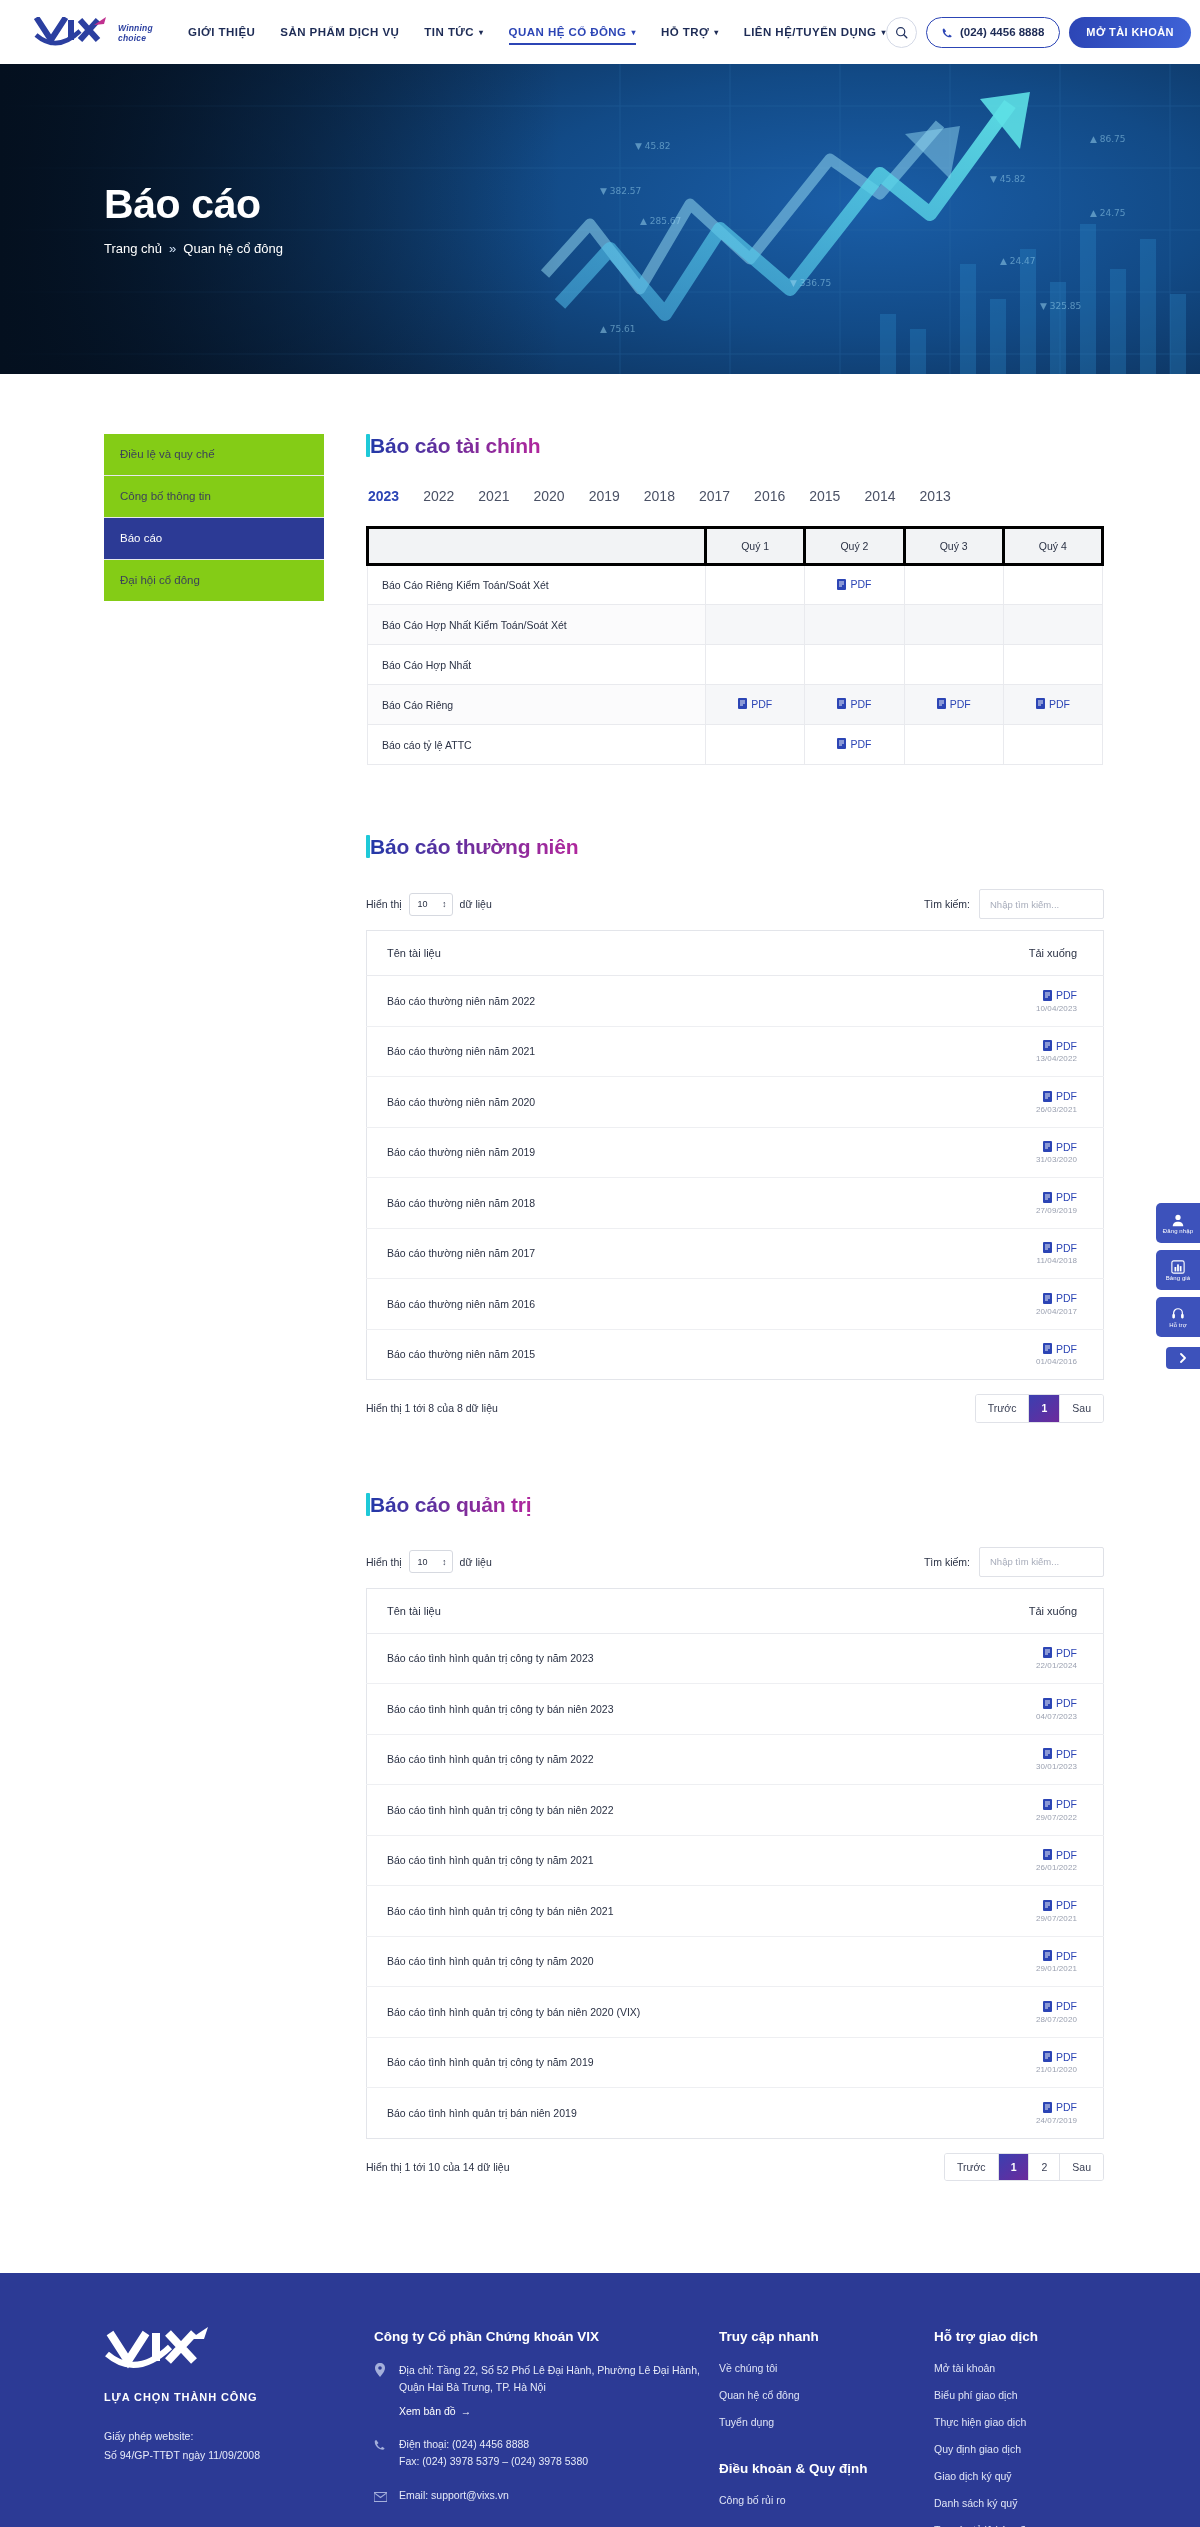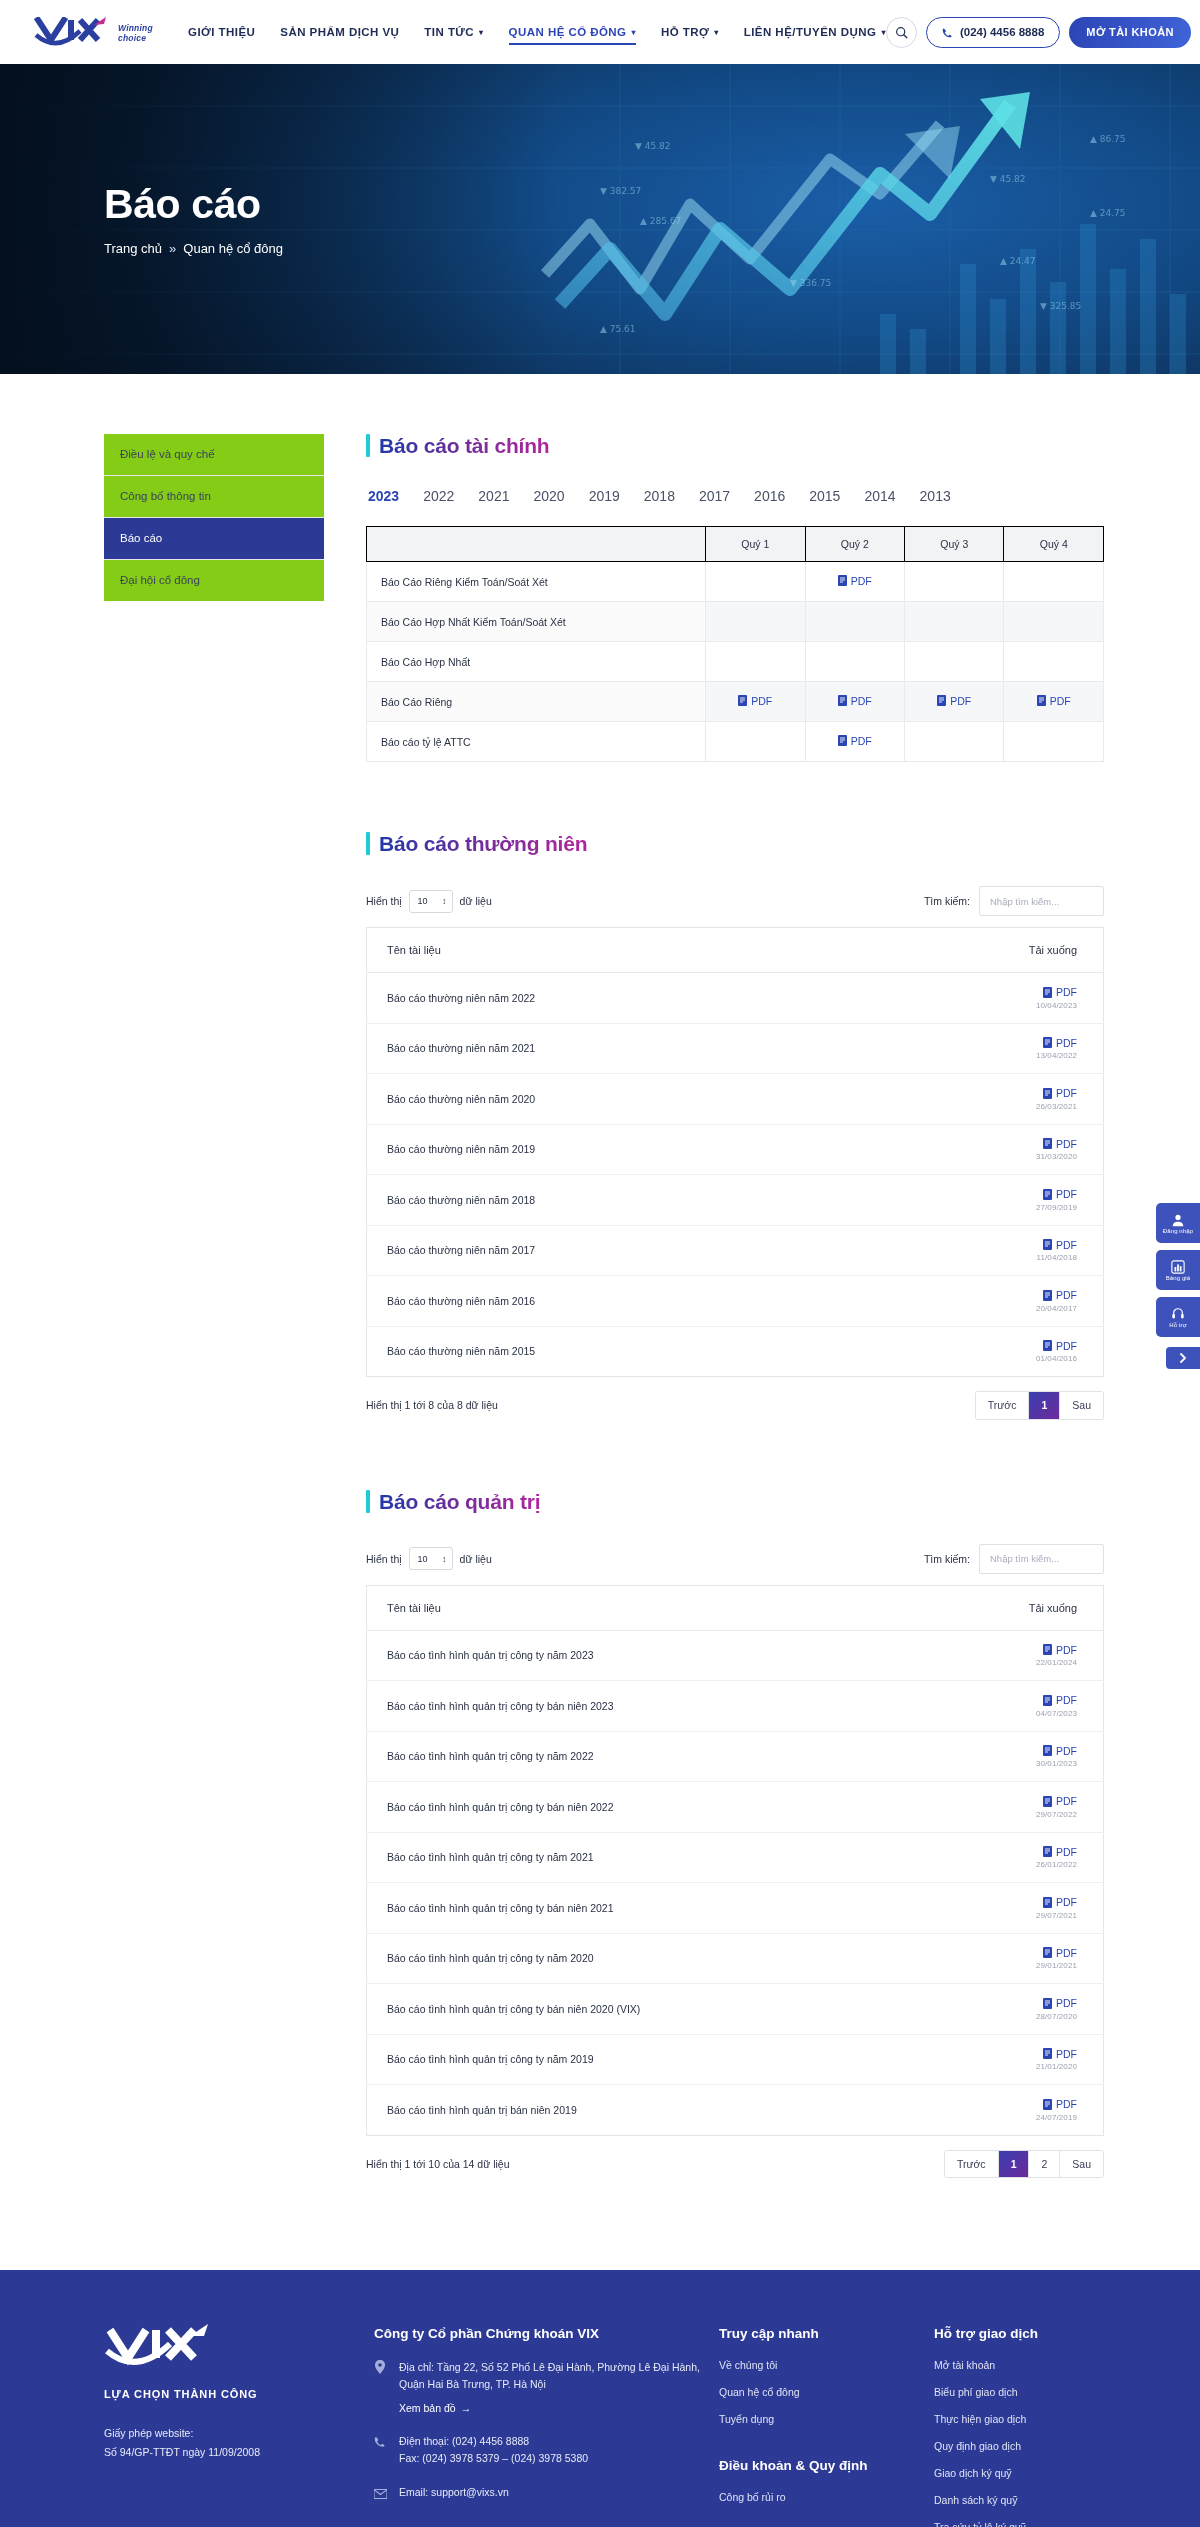--- a/index.html
+++ b/index.html
@@ -91,41 +91,41 @@
     padding: 13px 16px; font-size: 11.5px; color: #3c4358;
     border-bottom: 1px solid #e6e8ed; cursor: pointer; line-height: 1.3;
   }
   .side-item:last-child { border-bottom: none; }
   .side-item.active { background: #2c3a95; color: #fff; font-weight: 400; }
 
   .content { flex: 1; min-width: 0; }
 
   .section { margin-bottom: 52px; }
   .section-title {
-    display: flex; gap: 9px; margin-bottom: 30px;
+    display: flex; gap: 0; margin-bottom: 30px;
   }
   .title-bar { width: 4px; height: 23px; background: #1ec9d8; flex: none; border-radius: 1px; }
   .title-text {
     font-size: 21px; font-weight: 700; letter-spacing: -.2px;
     background: linear-gradient(90deg, #2239a8 0%, #7a2d9b 55%, #b0279d 100%);
     -webkit-background-clip: text; background-clip: text;
     -webkit-text-fill-color: transparent; color: #7a2d9b;
   }
 
   
   .year-tabs { display: flex; gap: 24px; margin-bottom: 22px; padding-left: 2px; }
   .year-tab { font-size: 14px; color: #4a5165; cursor: pointer; }
   .year-tab.active { color: #2c45b5; font-weight: 700; }
 
   
   table { border-collapse: collapse; width: 100%; }
   .fin-table { border: 1px solid #e3e5ea; }
   .fin-table th {
     background: #f2f3f5; font-size: 10.5px; font-weight: 400; color: #2a3144;
-    padding: 11px 6px; border: 1px solid #000000; text-align: center; height: 34px;
+    padding: 11px 6px; border: 3px solid #000000; text-align: center; height: 34px;
   }
   .fin-table th.lead { width: 46%; }
   .fin-table td {
     border: 1px solid #e9eaee; font-size: 10.5px; color: #2a3144;
     padding: 12px 14px; height: 40px; vertical-align: middle;
   }
   .fin-table td.cell { text-align: center; padding: 12px 6px; }
   .fin-table tbody tr:nth-child(even) td { background: #fbfbfc; }
   .fin-table tbody tr:nth-child(odd) td { background: #ffffff; }
   .fin-table tbody tr:nth-child(even) td.cell { background: #f6f7f9; }

